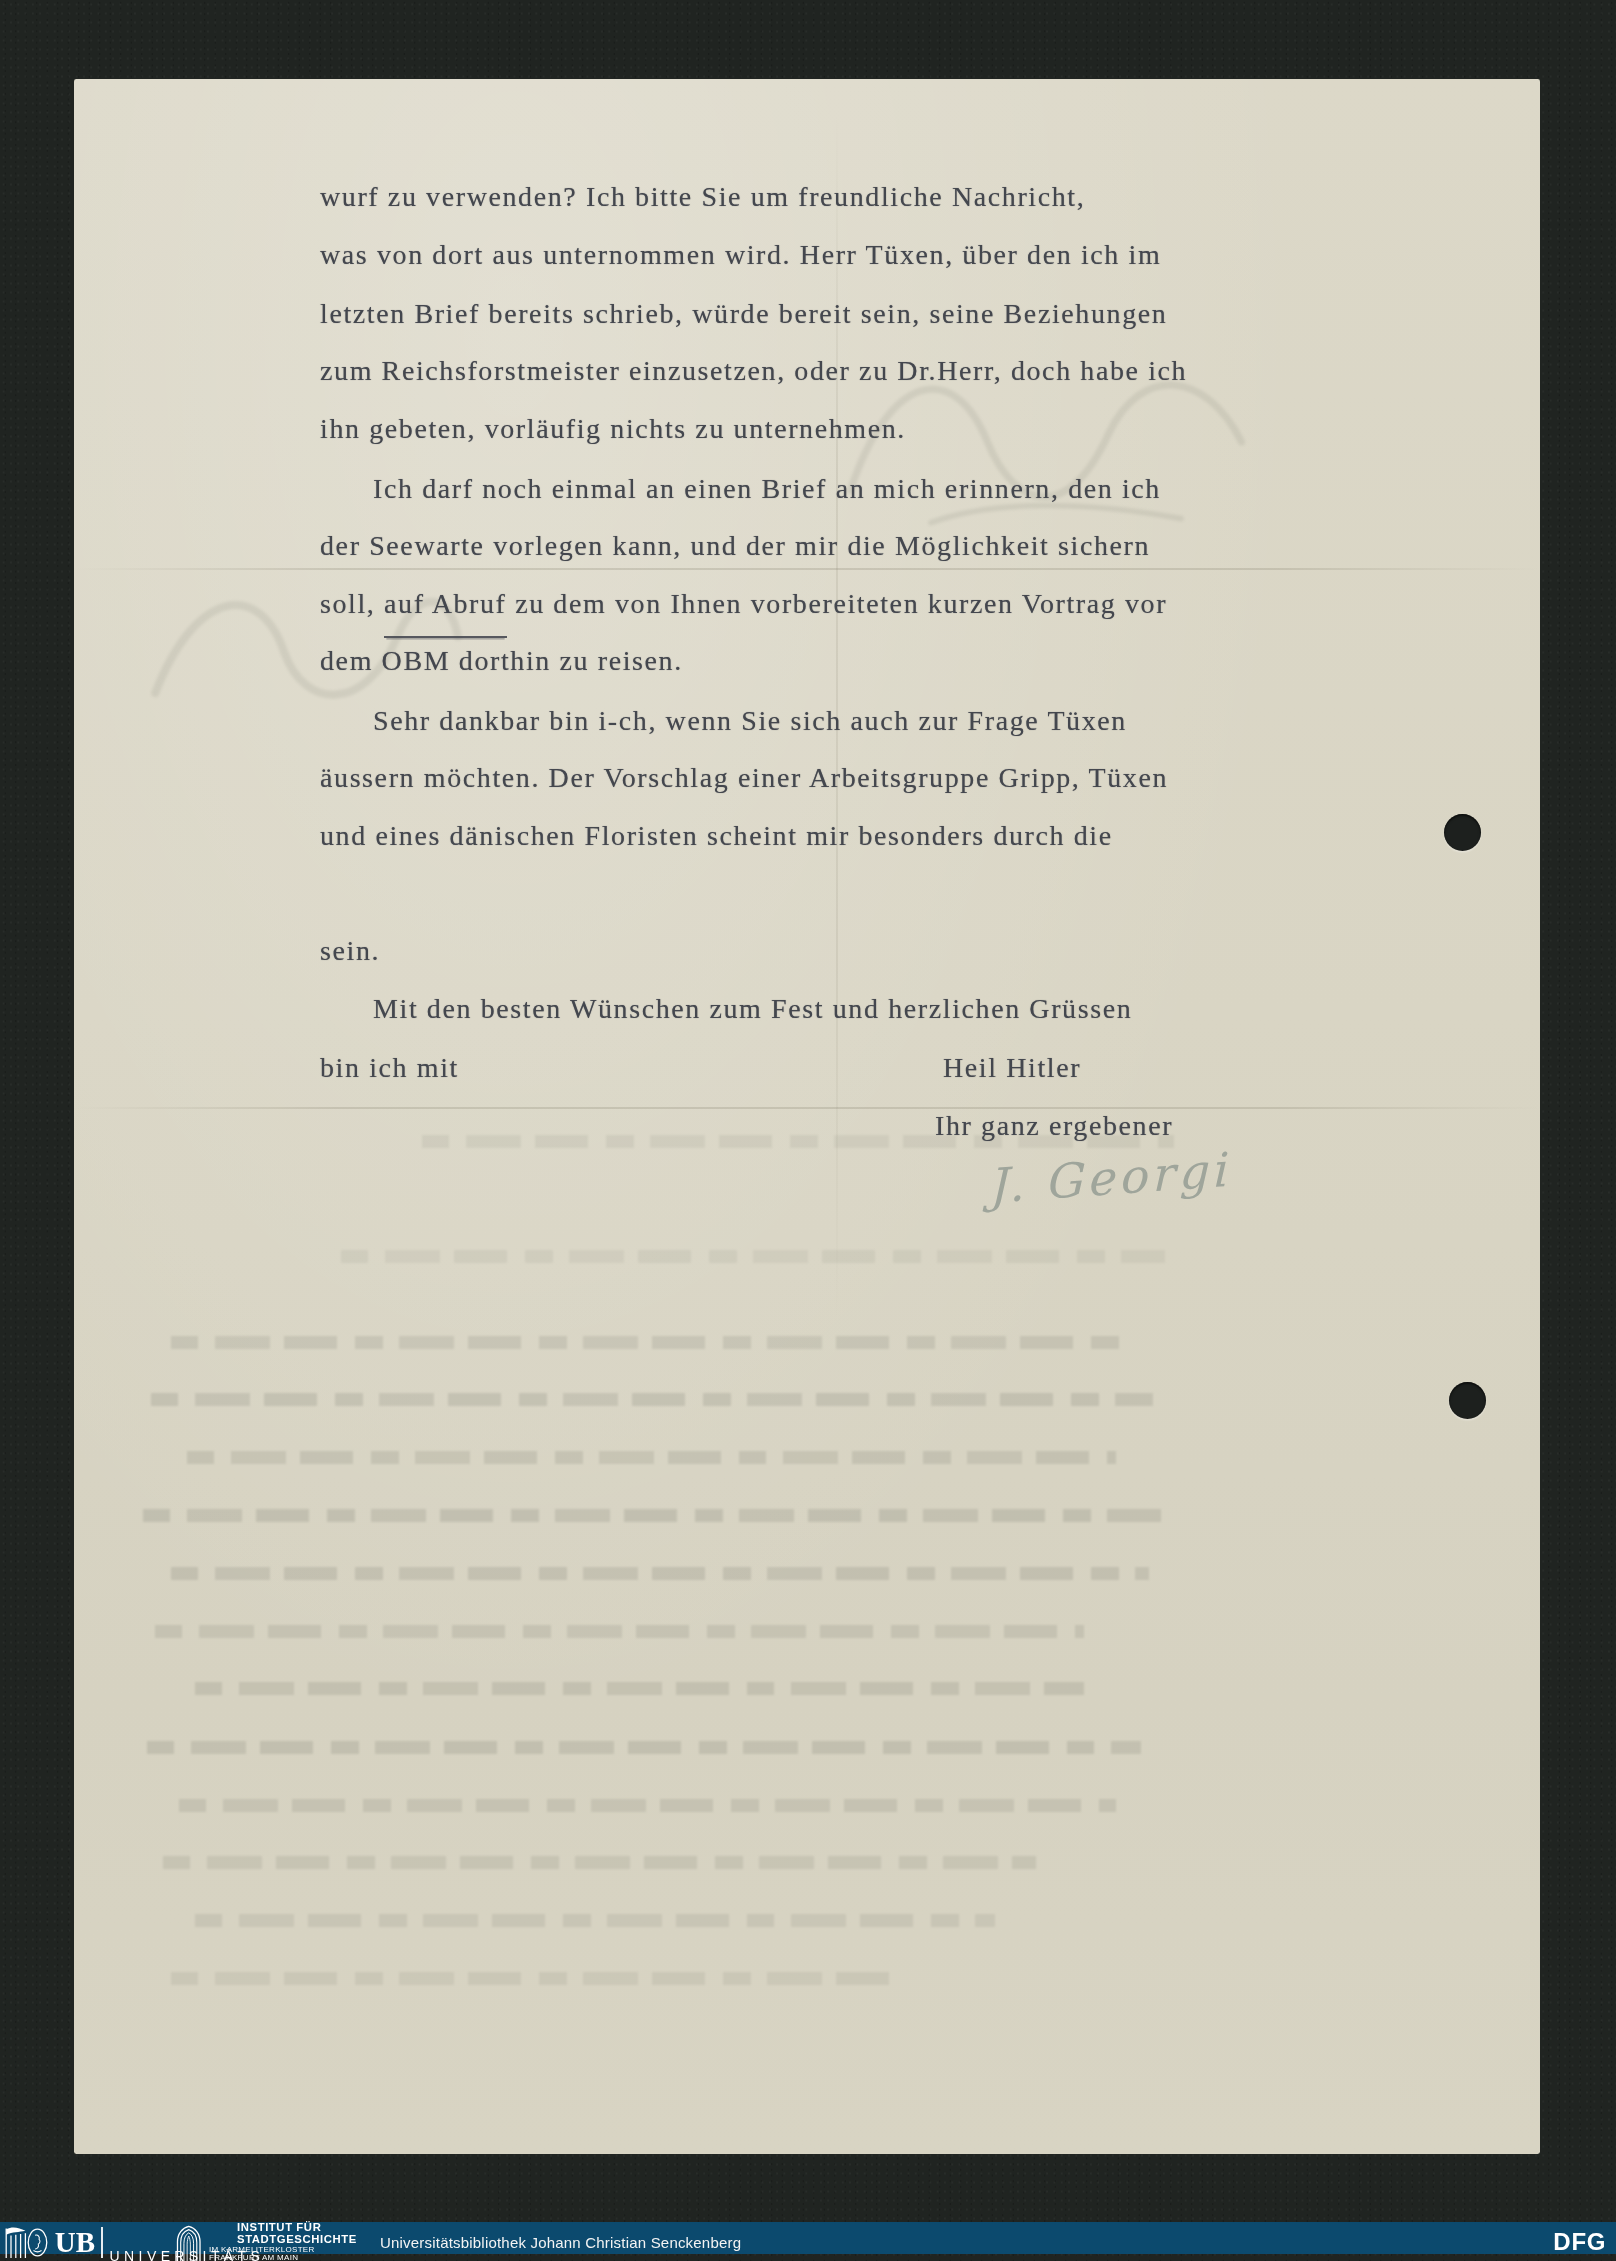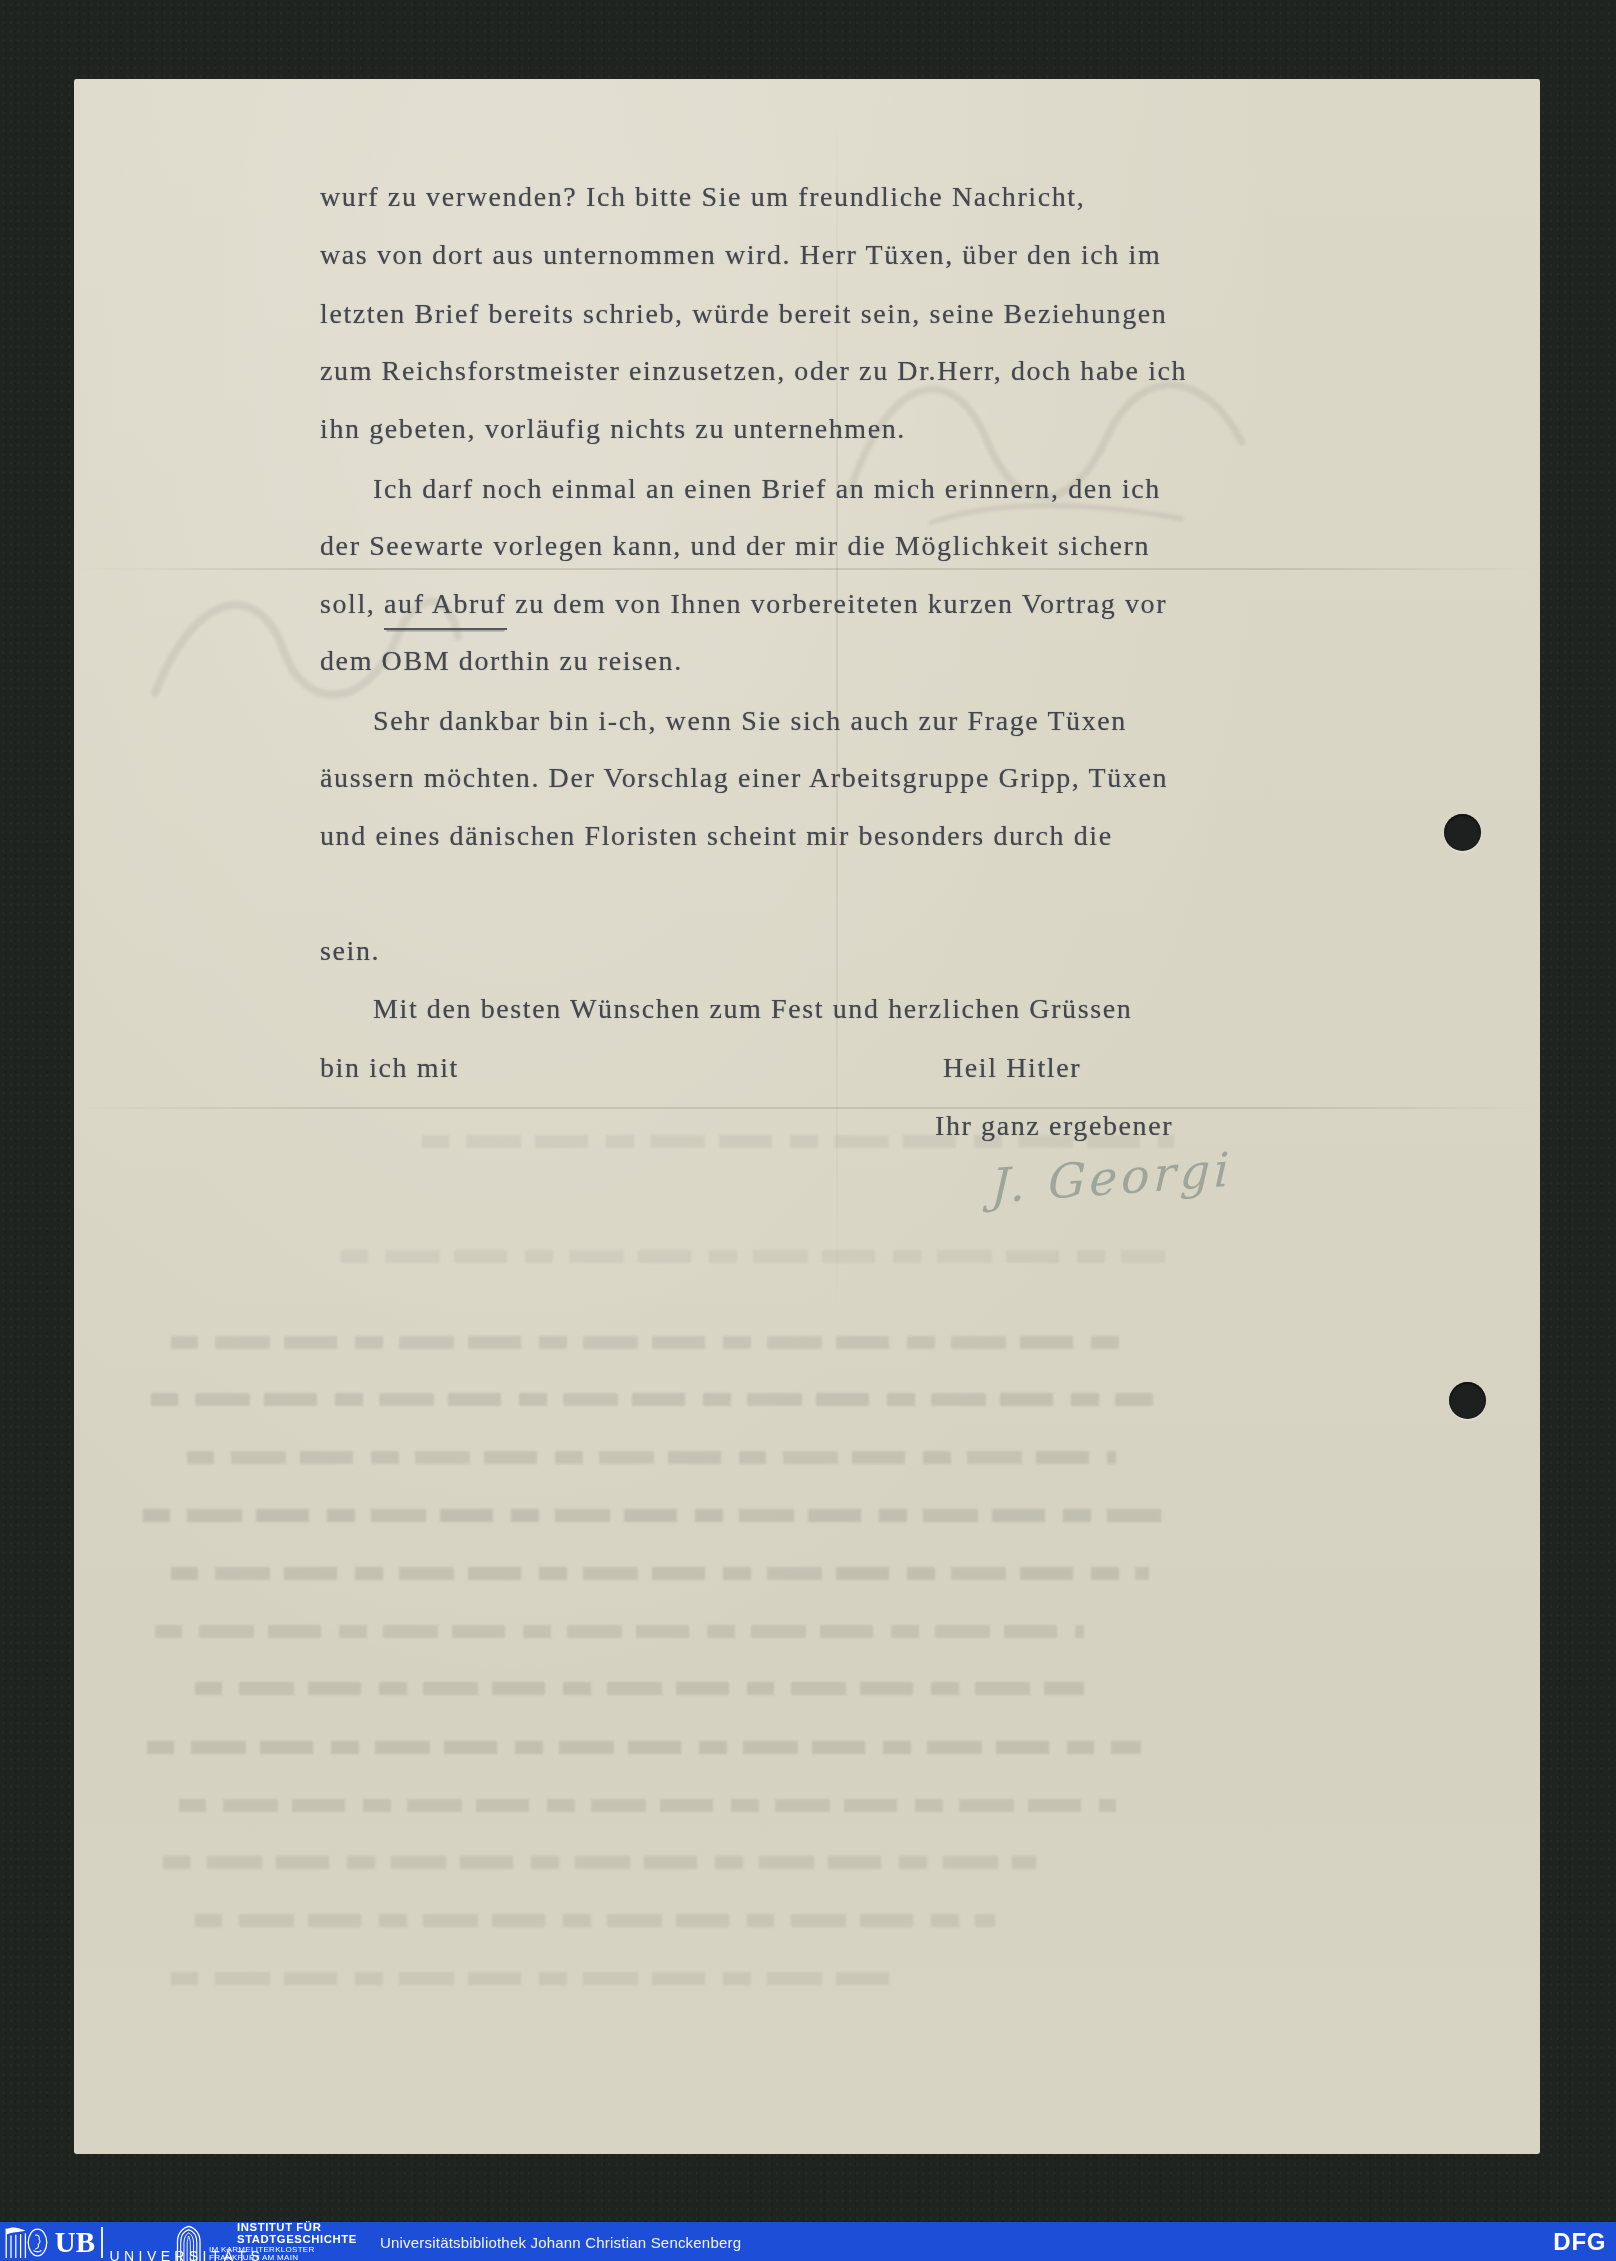--- a/index.html
+++ b/index.html
@@ -25,39 +25,39 @@
   .crease-v{position:absolute;top:32px;width:1.6px;height:1212px;
     background:linear-gradient(180deg,rgba(120,115,95,0) 0%,rgba(120,115,95,0.14) 30%,rgba(120,115,95,0.12) 70%,rgba(120,115,95,0) 100%);}
   
   .typed{position:absolute;inset:0;color:#44474e;
     font-family:Liberation Serif, serif;font-size:28px;letter-spacing:1.6px;
     text-shadow:0 0 1px rgba(62,65,74,0.55);}
   .line{position:absolute;left:246px;right:32px;white-space:pre;line-height:1;}
   .line.indent{padding-left:53px;}
   .line.col2{padding-left:615px;}
   .tab{position:absolute;left:623px;top:0;white-space:pre;}
-  .uline{border-bottom:2.4px solid rgba(62,65,74,0.85);padding-bottom:9px;
+  .uline{border-bottom:2.4px solid rgba(62,65,74,0.85);padding-bottom:17px;
     box-shadow:0 4px 0 -2.4px rgba(62,65,74,0.35);}
   .signature{
     position:absolute;left:917px;top:1071px;
     font-family:"DejaVu Serif",serif;font-style:italic;font-size:47px;
     color:#99a097;letter-spacing:4px;transform:rotate(-4deg) skewX(-6deg);opacity:.9;
   }
   
   .hole{position:absolute;width:37px;height:37px;border-radius:50%;
     background:#1d201e;box-shadow:0 1.6px 1.6px rgba(255,255,255,0.30), inset 0 1.6px 2.4px rgba(0,0,0,0.7);}
   .ghost{position:absolute;height:13px;filter:blur(1.3px);
     background:repeating-linear-gradient(90deg,
       rgba(110,112,100,0.55) 0 27.5px, rgba(110,112,100,0) 27.5px 44px,
       rgba(110,112,100,0.50) 44px 99px, rgba(110,112,100,0) 99px 113px,
       rgba(110,112,100,0.55) 113px 166px, rgba(110,112,100,0) 166px 184px);}
   .scribble{position:absolute;opacity:.13;filter:blur(1.6px);}
   
-  .footer-bar{position:absolute;left:0;top:2222px;width:1616px;height:40px;
-    background:#1d4ed8;color:#ffffff;}
+  .footer-bar{position:absolute;left:0;top:2222px;width:1616px;height:32px;
+    background:#0c4a6e;color:#ffffff;}
   .fgroup{position:absolute;top:0;height:40px;display:flex;align-items:center;gap:6.5px;}
   .ub-abbr{font-family:"Liberation Serif",serif;font-weight:bold;font-size:29px;line-height:1;}
   .vline{width:1.6px;height:31px;background:rgba(255,255,255,0.9);}
   .ub-text div,.inst-text div{line-height:1.08;white-space:nowrap;}
   .u1{font-size:14px;letter-spacing:4.4px;margin-top:48px;}
   .u2{font-size:10.5px;letter-spacing:6.5px;}
   .u3{font-size:7.7px;letter-spacing:1.9px;}
   .i1,.i2{font-size:11.3px;font-weight:bold;letter-spacing:0.6px;margin-left:28px;}
   .i3,.i4{font-size:8px;letter-spacing:0.3px;}
   .center-credit{position:absolute;left:380px;top:0;height:40px;display:flex;align-items:center;

